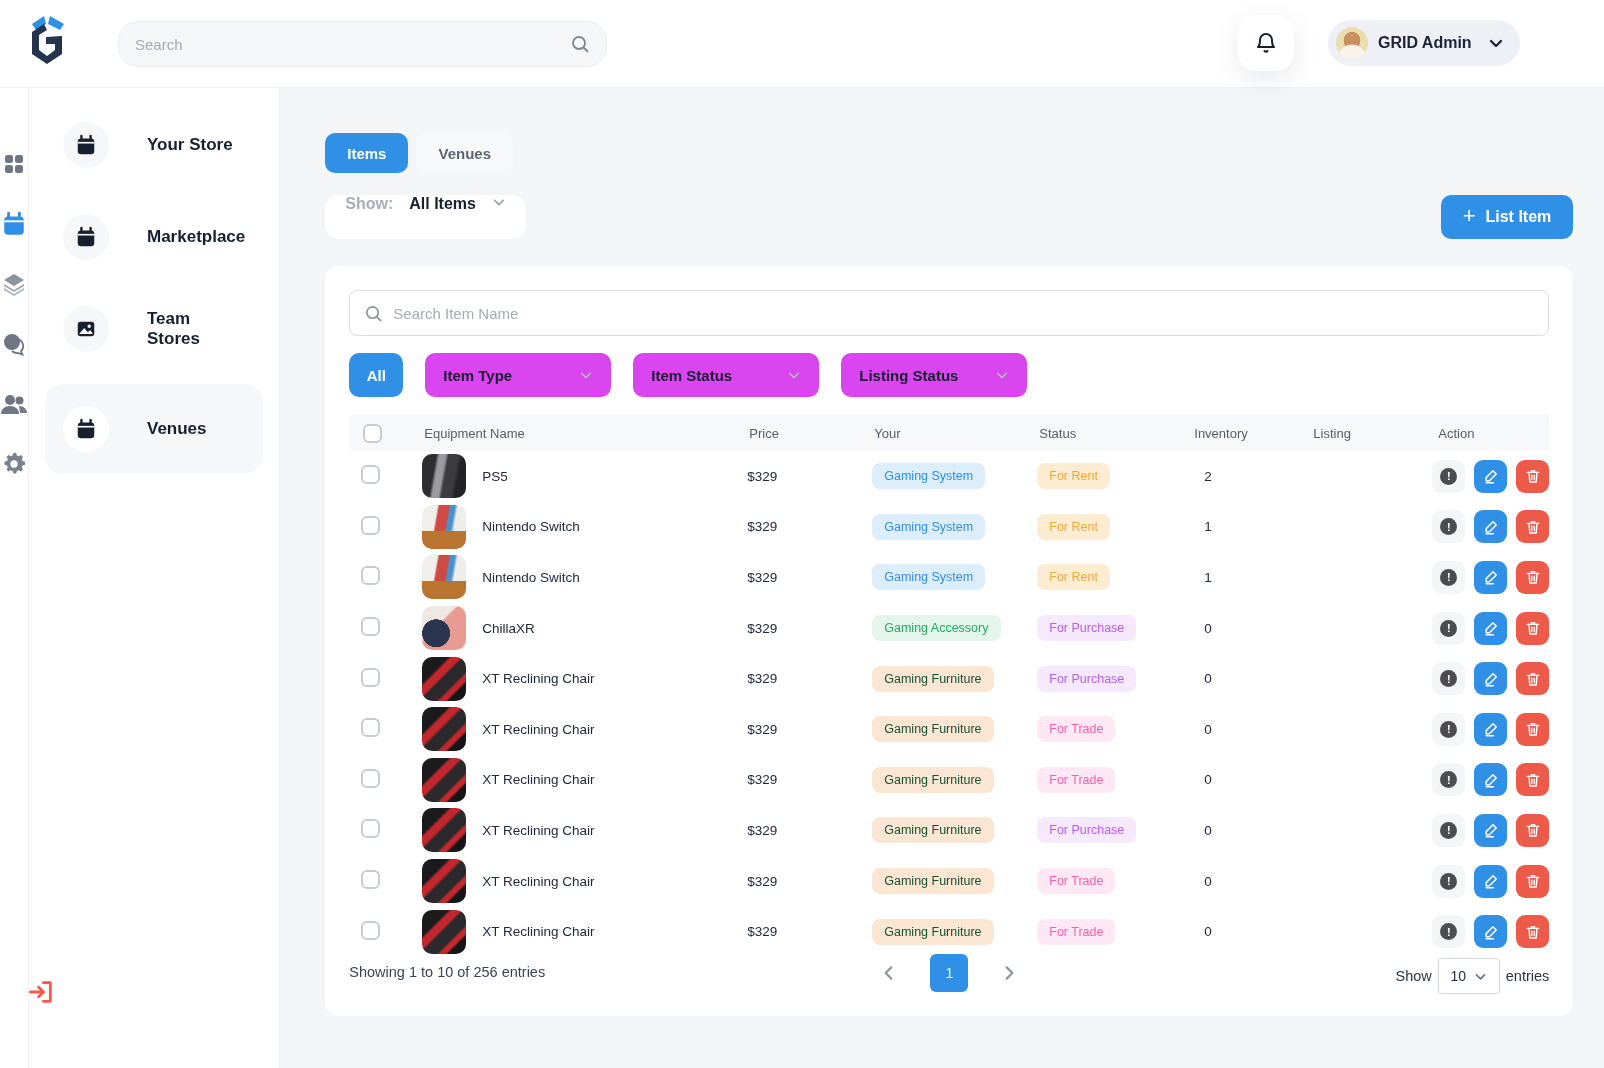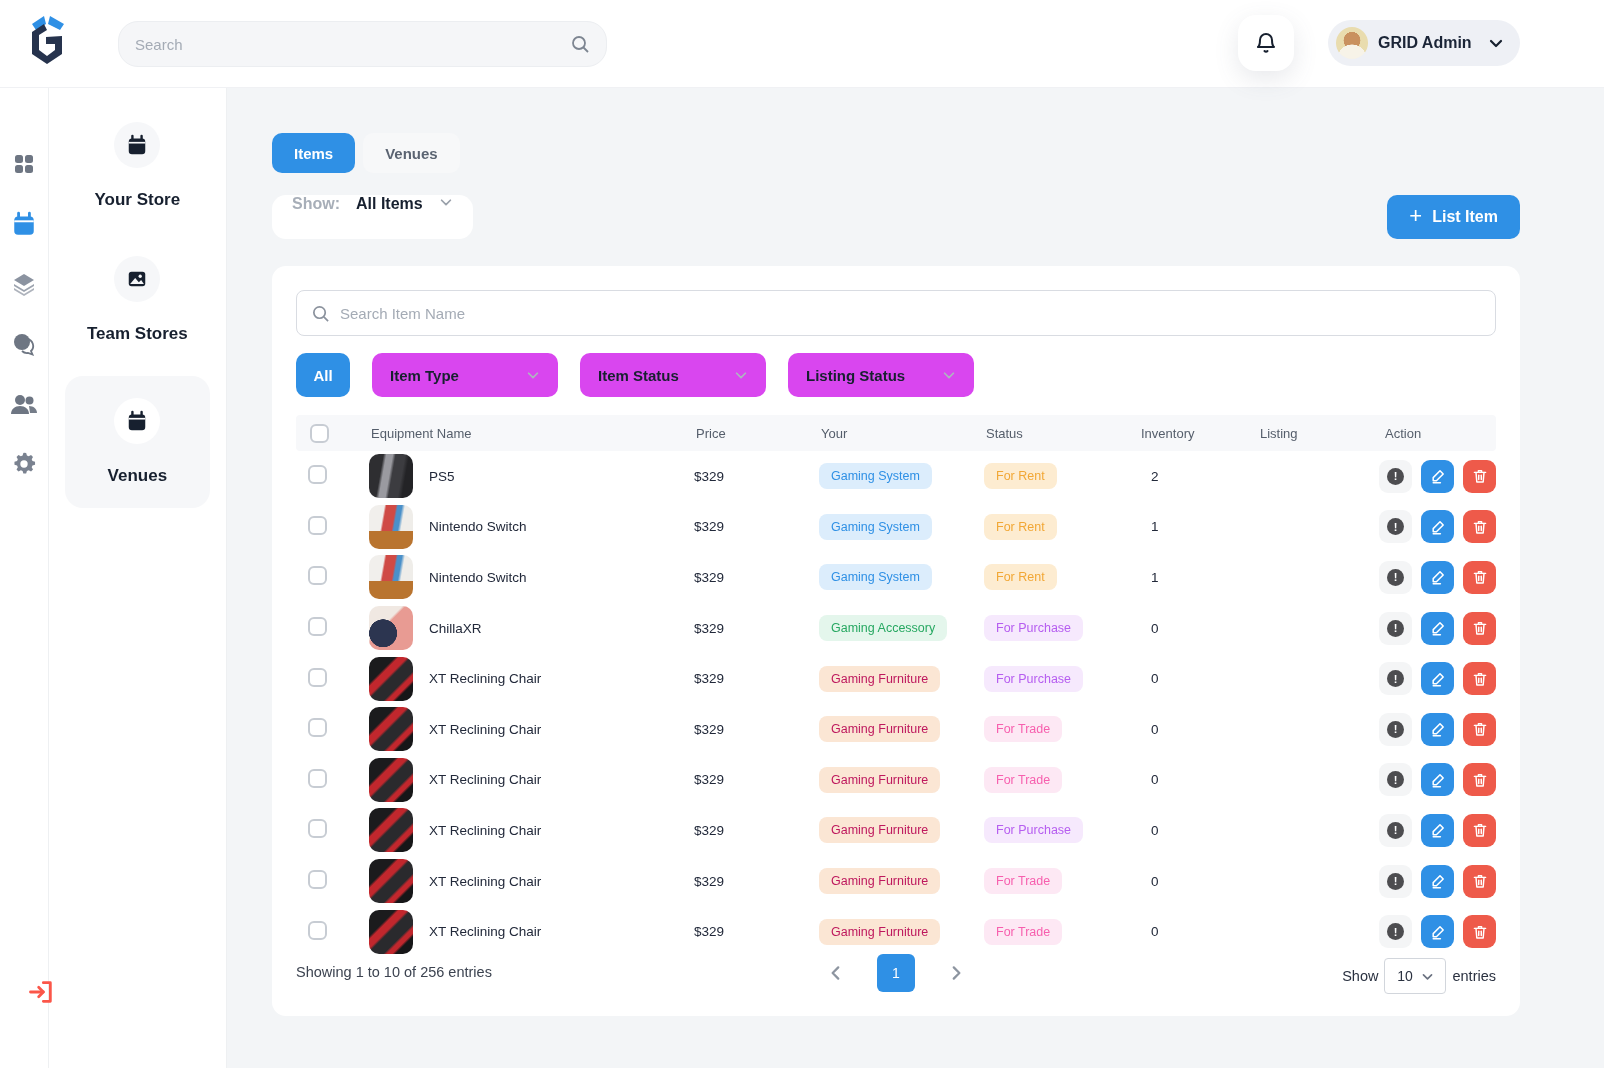--- a/index.html
+++ b/index.html
@@ -51,22 +51,22 @@
     display:flex; flex-direction:column; align-items:center; position:relative;
   }
   .rail-icons { margin-top:62px; display:flex; flex-direction:column; gap:32px; align-items:center; }
   .rail-btn { width:28px; height:28px; display:flex; align-items:center; justify-content:center; cursor:pointer; }
   .logout { position:absolute; bottom:62px; left:27px; cursor:pointer; }
 
   .menu {
     width:280px; background:#fff; border-right:1px solid #eef0f2; padding:20px 16px;
   }
   .menu-item {
-    display:flex; align-items:center; gap:22px; padding:14px 18px; border-radius:18px;
-    cursor:pointer; margin-bottom:18px;flex-direction:column;
+    display:flex; align-items:center; gap:38px; padding:14px 18px; border-radius:18px;
+    cursor:pointer; margin-bottom:18px;
   }
   .menu-item.active { background:#f6f7f9; padding-top:22px; padding-bottom:22px; }
   .menu-icon-circle {
     width:46px; height:46px; border-radius:50%; background:#f6f7f9;
     display:flex; align-items:center; justify-content:center; flex:0 0 auto;
   }
   .menu-item.active .menu-icon-circle { background:#fff; }
   .menu-label { font-size:17px; font-weight:700; color:#17202f; }
 
   
@@ -152,21 +152,21 @@
   .checkbox {
     width:19px; height:19px; border:2px solid #c7ccd3; border-radius:6px; background:#fff;
     cursor:pointer;
   }
   .price { font-size:13.5px; color:#22293a; }
   .badge {
     display:inline-block; padding:6px 12px; border-radius:8px; font-size:12.5px; font-weight:500;
   }
   .badge-system    { background:#dcedfc; color:#2f90e5; }
   .badge-accessory { background:#e4f6ec; color:#27a862; }
-  .badge-furniture { background:#fbe6d4; color:#be185d;text-align:center; }
+  .badge-furniture { background:#fbe6d4; color:#14532d;text-align:center; }
   .badge-rent      { background:#fdecd1; color:#f2a735; }
   .badge-purchase  { background:#f6e9fd; color:#b65df0; }
   .badge-trade     { background:#fde8f4; color:#f75fae; }
   .inv { font-size:13.5px; color:#22293a; padding-left:12px; }
 
   .toggle {
     width:37px; height:21px; border-radius:11px; background:#1fae54; position:relative; cursor:pointer;
   }
   .toggle::after {
     content:""; position:absolute; right:2.5px; top:2.5px; width:16px; height:16px;
@@ -302,20 +302,30 @@
           <path d="M7 2v4M17 2v4" stroke="#17202f" stroke-width="2.6" stroke-linecap="round"></path>
           <rect x="3" y="5" width="18" height="17" rx="3.5" fill="#17202f"></rect>
           <rect x="3" y="8.6" width="18" height="1.8" fill="#f6f7f9"></rect>
         </svg>
       </span>
       <span class="menu-label">Your Store</span>
     </div>
     <div class="menu-item">
       <span class="menu-icon-circle">
         <svg width="22" height="22" viewBox="0 0 24 24">
+          <path d="M7 2v4M17 2v4" stroke="#17202f" stroke-width="2.6" stroke-linecap="round"></path>
+          <rect x="3" y="5" width="18" height="17" rx="3.5" fill="#17202f"></rect>
+          <rect x="3" y="8.6" width="18" height="1.8" fill="#f6f7f9"></rect>
+        </svg>
+      </span>
+      <span class="menu-label">Marketplace</span>
+    </div>
+    <div class="menu-item">
+      <span class="menu-icon-circle">
+        <svg width="22" height="22" viewBox="0 0 24 24">
           <rect x="3" y="4" width="18" height="16" rx="3" fill="#17202f"></rect>
           <circle cx="15.5" cy="9" r="1.8" fill="#f6f7f9"></circle>
           <path d="M4.5 17.5 L10 11 L14 15.5 L16.5 13 L19.5 17.5 Z" fill="#f6f7f9"></path>
         </svg>
       </span>
       <span class="menu-label">Team Stores</span>
     </div>
     <div class="menu-item active">
       <span class="menu-icon-circle">
         <svg width="22" height="22" viewBox="0 0 24 24">

